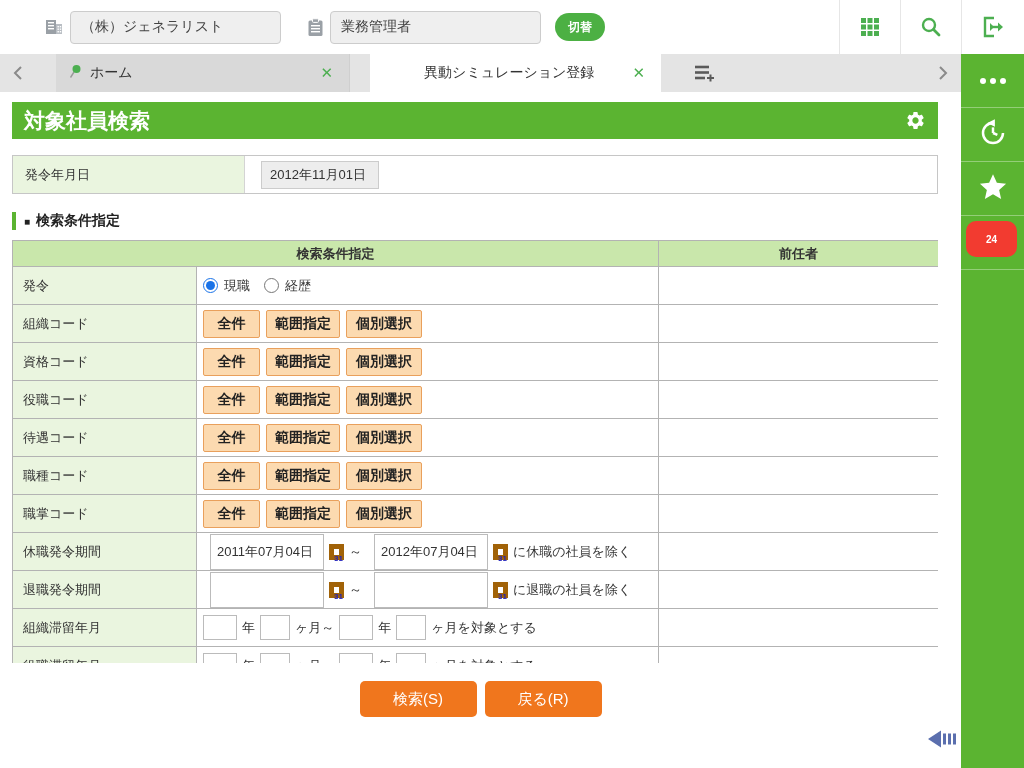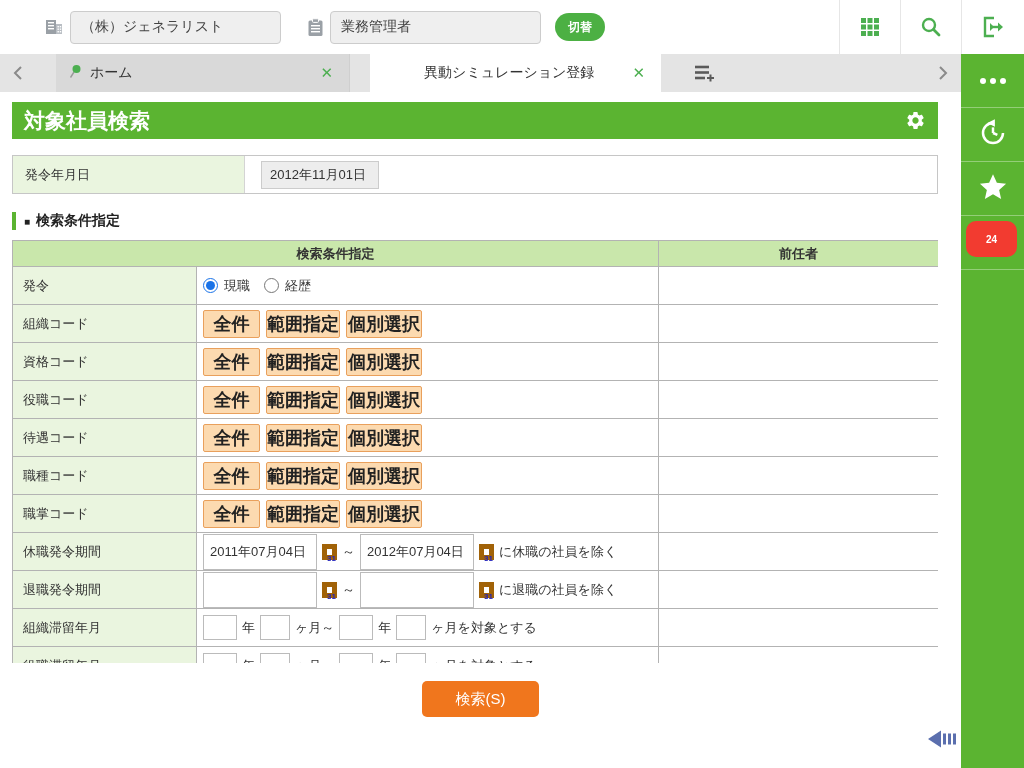--- a/index.html
+++ b/index.html
@@ -45,27 +45,27 @@
 
   .table-wrap { position:absolute; top:148px; left:12px; width:926px; height:423px; overflow:hidden; }
   table.grid { width:926px; border-collapse:collapse; table-layout:fixed; }
   table.grid th, table.grid td { border:1px solid #b3b3b3; font-size:13px; color:#333; }
   table.grid th { height:26px; background:#c9e7ab; font-weight:bold; text-align:center; }
   table.grid td { height:38px; }
   td.lbl { background:#eaf5df; padding-left:10px; }
   td.val { background:#fff; padding-left:6px; }
   td.pre { background:#fff; }
   .btnrow { display:flex; align-items:center; gap:6px; }
-  .peach { background:#fcdab0; border:1px solid #e9a05c; border-radius:2px; font-size:18px; font-weight:bold; color:#222; height:28px; cursor:pointer; font-family:inherit; }
+  .peach { background:#fcdab0; border:1px solid #e9a05c; border-radius:2px; font-size:14px; font-weight:bold; color:#222; height:28px; cursor:pointer; font-family:inherit; }
   .peach.b1 { width:57px; } .peach.b2 { width:74px; } .peach.b3 { width:76px; }
   .radio-wrap { display:flex; align-items:center; gap:4px; font-size:13px; }
   .radio-wrap input { accent-color:#1a73e8; width:15px; height:15px; margin-right:2px; }
   .radio-wrap label { margin-right:10px;text-align:center; }
   .period { display:flex; align-items:center; gap:5px; font-size:13px; }
-  .date-input { width:114px; height:36px; border:1px solid #bbb; font-size:13px; padding:0 6px; font-family:inherit; color:#333; }
+  .date-input { width:114px; height:36px; border:1px solid #bbb; font-size:13px; padding:0 6px; font-family:inherit; color:#333;margin-left:7px; }
   .cal { width:15px; height:16px; border:5px solid #a16207; background:#fff; cursor:pointer; display:inline-block; }
   .cal .cal-top { height:4px; background:#9e2a1e; border-bottom:1px solid #777; }
   .cal .cal-num { font-size:8px; font-weight:bold; color:#2222bb; text-align:center; line-height:10px; }
   .tenure { display:flex; align-items:center; gap:5px; font-size:13px; }
   .mini-input { width:34px; height:25px; border:1px solid #bbb; font-size:13px; padding:0 4px; font-family:inherit; }
   .mini-input.mo { width:30px; }
 
   .footer-btns { position:absolute; top:589px; left:0; width:961px; display:flex; justify-content:center; gap:8px; }
   .orange-btn { width:117px; height:36px; background:#f0761d; color:#fff; border:none; border-radius:5px; font-size:15px; cursor:pointer; font-family:inherit; }
   .collapse-arrow { position:absolute; top:638px; left:928px; cursor:pointer; }
@@ -361,20 +361,21 @@
               </div>
             </td>
             <td class="pre"></td>
           </tr>
         </tbody>
       </table>
     </div>
 
     <div class="footer-btns">
       <button class="orange-btn">検索(S)</button>
+      <button class="orange-btn">戻る(R)</button>
     </div>
 
     <div class="collapse-arrow">
       <svg width="30" height="18" viewBox="0 0 30 18">
           <polygon points="0,9 13,0.5 13,17.5" fill="#5b6fae"></polygon>
           <rect x="15" y="3.5" width="3" height="11" fill="#5b6fae"></rect>
           <rect x="20" y="3.5" width="3" height="11" fill="#5b6fae"></rect>
           <rect x="25" y="3.5" width="3" height="11" fill="#5b6fae"></rect>
         </svg>
     </div>

